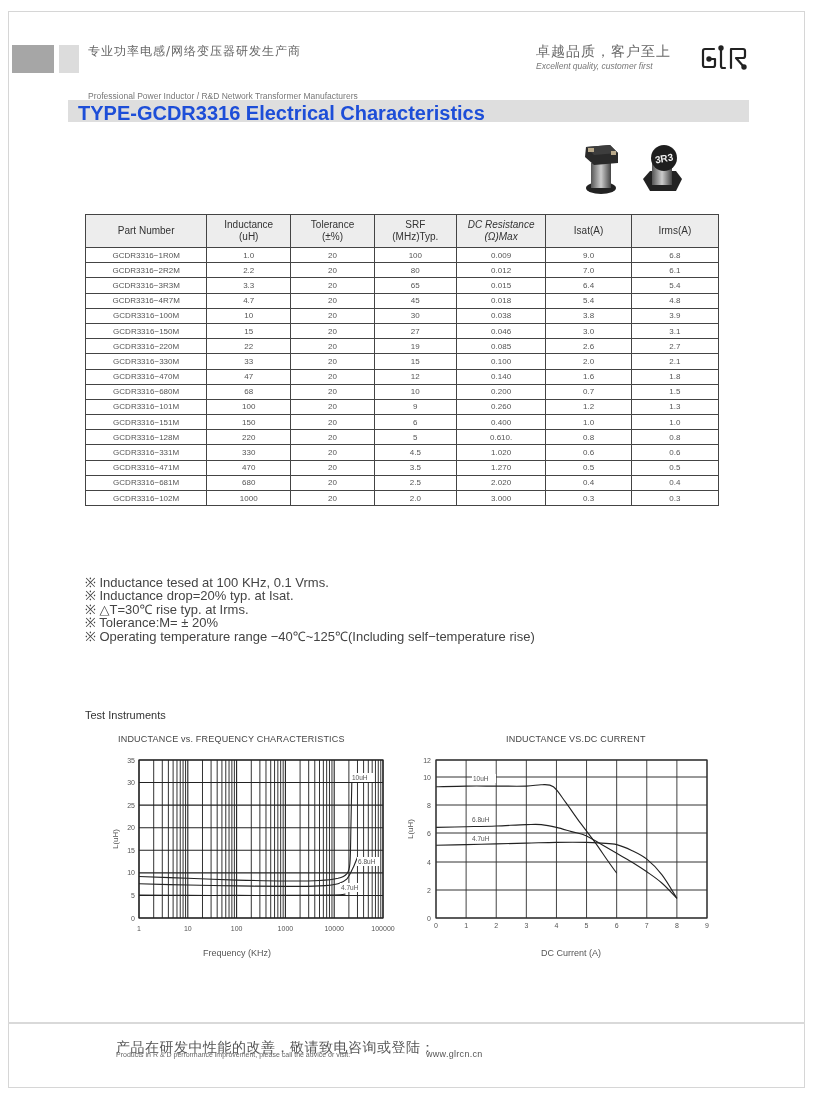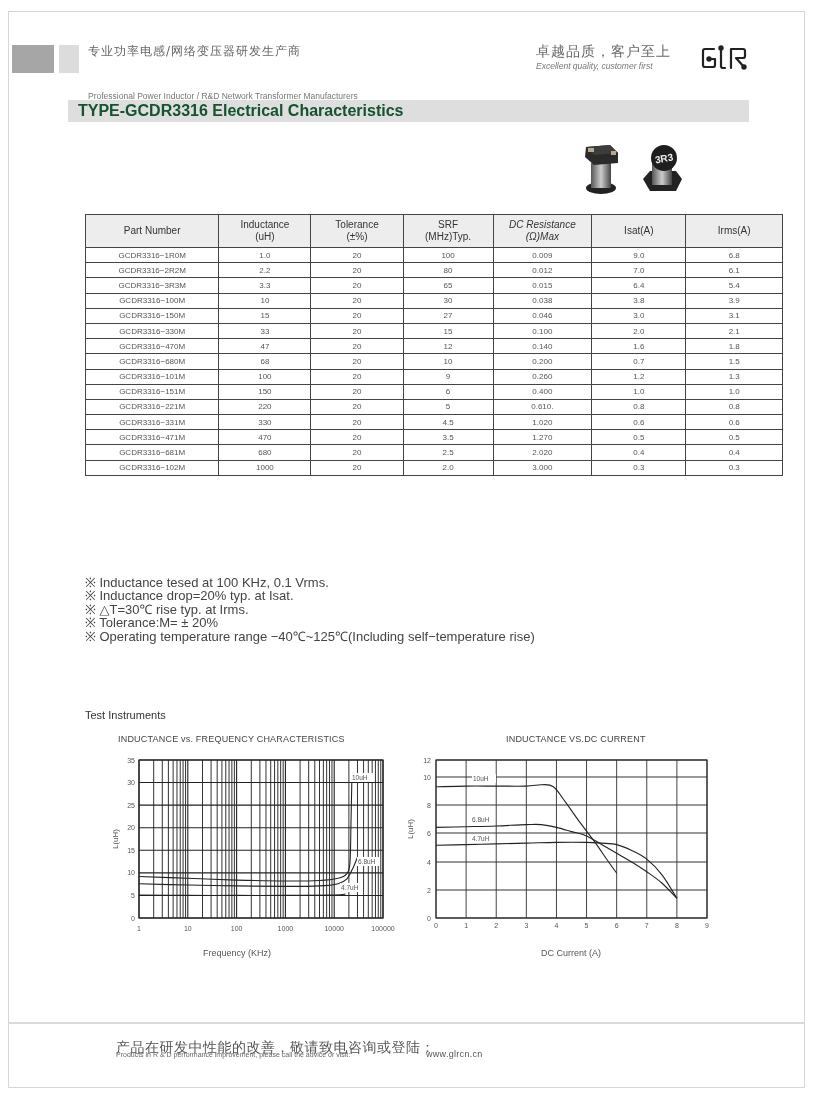--- a/index.html
+++ b/index.html
@@ -7,23 +7,23 @@
   .frame{position:absolute;left:8px;top:11px;width:797px;height:1077px;border:1px solid #d6d6d6;box-sizing:border-box;}
   .footer-rule{position:absolute;left:8px;top:1022px;width:797px;height:2px;background:#d9d9d9;}
   .hdr-block1{position:absolute;left:12px;top:45px;width:42px;height:28px;background:#a6a6a6;}
   .hdr-block2{position:absolute;left:59px;top:45px;width:20px;height:28px;background:#dcdcdc;}
   .hdr-cn{position:absolute;left:88px;top:43px;font-size:12px;color:#666;letter-spacing:1px;font-family:"DejaVu Sans",sans-serif;}
   .hdr-en{position:absolute;left:88px;top:63px;font-size:8.5px;color:#777;margin-top:28px;}
   .slogan-cn{position:absolute;left:536px;top:43px;font-size:14px;color:#666;letter-spacing:1px;font-family:"DejaVu Sans",sans-serif;}
   .slogan-en{position:absolute;left:536px;top:61px;font-size:8.5px;color:#777;font-style:italic;}
   .logo{position:absolute;left:700px;top:44px;width:50px;height:28px;}
   .title-bar{position:absolute;left:68px;top:100px;width:681px;height:22px;background:#dedede;}
-  .title{position:absolute;left:78px;top:102px;font-size:16px;font-weight:bold;color:#14532d;}
+  .title{position:absolute;left:78px;top:102px;font-size:20px;font-weight:bold;color:#1d4ed8;}
   .product{position:absolute;top:143px;}
-  table.spec{position:absolute;left:85px;top:214px;width:698px;border-collapse:collapse;font-size:8px;color:#555;}
+  table.spec{position:absolute;left:85px;top:214px;width:634px;border-collapse:collapse;font-size:8px;color:#555;}
   table.spec th{background:#ededed;font-weight:normal;font-size:10px;color:#333;border:1px solid #444;height:32px;line-height:12px;padding:0;}
   table.spec td{border:1px solid #444;text-align:center;height:14.2px;padding:0;line-height:13px;}
   .notes{position:absolute;left:85px;top:576px;font-size:13px;color:#444;line-height:13.4px;}
   .section{position:absolute;left:85px;top:709px;font-size:11px;color:#333;}
   .chart-title{position:absolute;font-size:9px;color:#444;letter-spacing:.2px;}
   svg text{font-family:"Liberation Sans",sans-serif;}
   .foot-cn{position:absolute;left:116px;top:1039px;font-size:14px;color:#555;font-family:"DejaVu Sans",sans-serif;letter-spacing:.5px;text-align:right;}
   .foot-en{position:absolute;left:116px;top:1051px;font-size:7px;color:#666;}
   .foot-url{position:absolute;left:426px;top:1049px;font-size:9px;color:#555;letter-spacing:.3px;}
 </style>
@@ -127,38 +127,56 @@
       <tr>
         <td>GCDR3316−3R3M</td>
         <td>3.3</td>
         <td>20</td>
         <td>65</td>
         <td>0.015</td>
         <td>6.4</td>
         <td>5.4</td>
       </tr>
       <tr>
+        <td>GCDR3316−4R7M</td>
+        <td>4.7</td>
+        <td>20</td>
+        <td>45</td>
+        <td>0.018</td>
+        <td>5.4</td>
+        <td>4.8</td>
+      </tr>
+      <tr>
         <td>GCDR3316−100M</td>
         <td>10</td>
         <td>20</td>
         <td>30</td>
         <td>0.038</td>
         <td>3.8</td>
         <td>3.9</td>
       </tr>
       <tr>
         <td>GCDR3316−150M</td>
         <td>15</td>
         <td>20</td>
         <td>27</td>
         <td>0.046</td>
         <td>3.0</td>
         <td>3.1</td>
       </tr>
       <tr>
+        <td>GCDR3316−220M</td>
+        <td>22</td>
+        <td>20</td>
+        <td>19</td>
+        <td>0.085</td>
+        <td>2.6</td>
+        <td>2.7</td>
+      </tr>
+      <tr>
         <td>GCDR3316−330M</td>
         <td>33</td>
         <td>20</td>
         <td>15</td>
         <td>0.100</td>
         <td>2.0</td>
         <td>2.1</td>
       </tr>
       <tr>
         <td>GCDR3316−470M</td>
@@ -190,21 +208,21 @@
       <tr>
         <td>GCDR3316−151M</td>
         <td>150</td>
         <td>20</td>
         <td>6</td>
         <td>0.400</td>
         <td>1.0</td>
         <td>1.0</td>
       </tr>
       <tr>
-        <td>GCDR3316−221M</td>
+        <td>GCDR3316−128M</td>
         <td>220</td>
         <td>20</td>
         <td>5</td>
         <td>0.610.</td>
         <td>0.8</td>
         <td>0.8</td>
       </tr>
       <tr>
         <td>GCDR3316−331M</td>
         <td>330</td>

